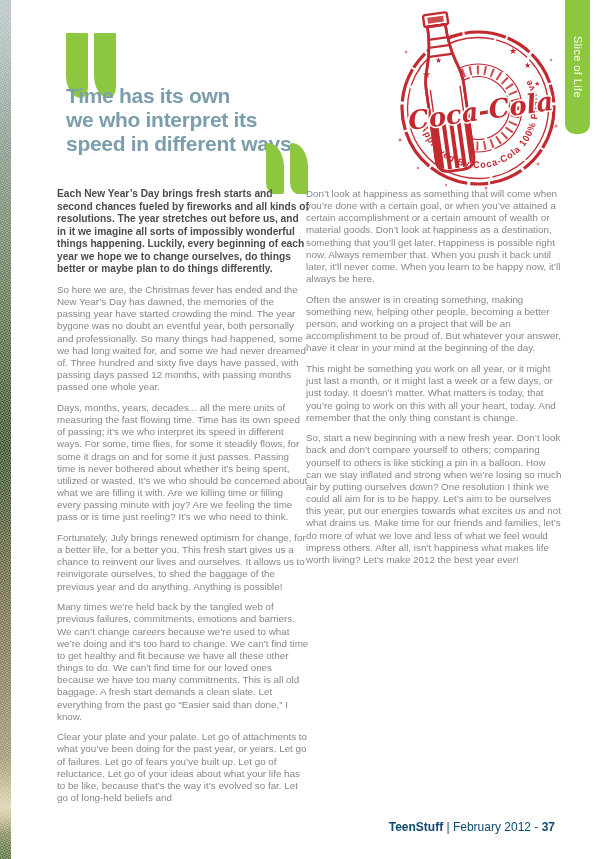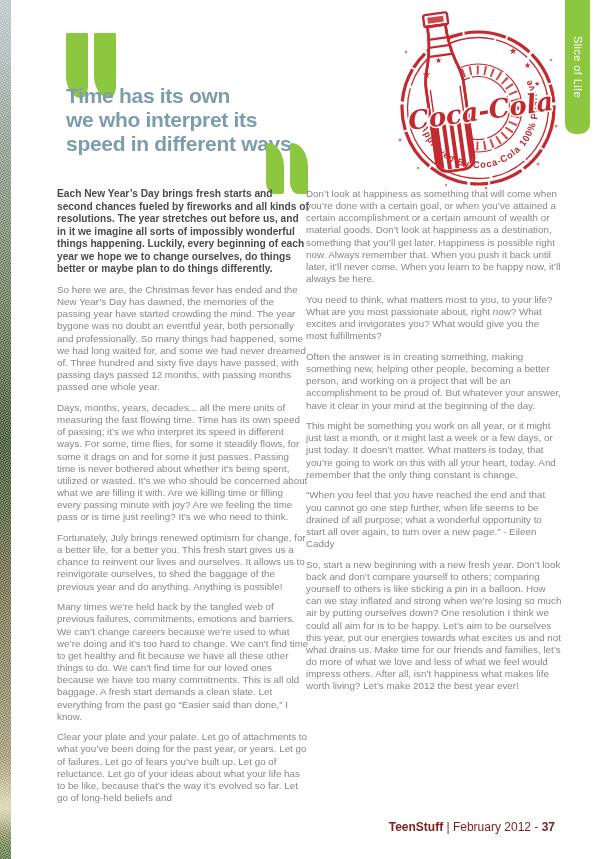--- a/index.html
+++ b/index.html
@@ -38,21 +38,21 @@
   
   .col{position:absolute;top:188px;font-size:9.8px;line-height:12.15px;color:#85878a;}
   .col-left{left:57px;width:252px;}
   .col-right{left:306px;width:256px;}
   .col p{margin:0 0 8.5px 0;}
   .col p.intro{font-weight:bold;color:#4a4b4d;font-size:10.2px;line-height:12.5px;}
   
   .stamp{position:absolute;left:388px;top:8px;width:178px;height:186px;}
   
   .footer{position:absolute;left:0;top:806px;width:555px;text-align:right;
-    font-size:12px;color:#7f1d1d;white-space:pre;}
+    font-size:12px;color:#0c4a6e;white-space:pre;}
   .footer .bold{font-weight:bold;}
 </style>
 </head>
 <body>
 
 <div class="page">
 
   <div class="photo-strip"></div>
 
   <div class="side-tab">
@@ -134,24 +134,22 @@
     <p class="intro">Each New Year’s Day brings fresh starts and second chances fueled by fireworks and all kinds of resolutions. The year stretches out before us, and in it we imagine all sorts of impossibly wonderful things happening. Luckily, every beginning of each year we hope we to change ourselves, do things better or maybe plan to do things differently.</p>
     <p>So here we are, the Christmas fever has ended and the New Year’s Day has dawned, the memories of the passing year have started crowding the mind. The year bygone was no doubt an eventful year, both personally and professionally. So many things had happened, some we had long waited for, and some we had never dreamed of. Three hundred and sixty five days have passed, with passing days passed 12 months, with passing months passed one whole year.</p>
     <p>Days, months, years, decades... all the mere units of measuring the fast flowing time. Time has its own speed of passing; it’s we who interpret its speed in different ways. For some, time flies, for some it steadily flows, for some it drags on and for some it just passes. Passing time is never bothered about whether it’s being spent, utilized or wasted. It’s we who should be concerned about what we are filling it with. Are we killing time or filling every passing minute with joy? Are we feeling the time pass or is time just reeling? It’s we who need to think.</p>
     <p>Fortunately, July brings renewed optimism for change, for a better life, for a better you. This fresh start gives us a chance to reinvent our lives and ourselves. It allows us to reinvigorate ourselves, to shed the baggage of the previous year and do anything. Anything is possible!</p>
     <p>Many times we’re held back by the tangled web of previous failures, commitments, emotions and barriers. We can’t change careers because we’re used to what we’re doing and it’s too hard to change. We can’t find time to get healthy and fit because we have all these other things to do. We can’t find time for our loved ones because we have too many commitments. This is all old baggage. A fresh start demands a clean slate. Let everything from the past go “Easier said than done,” I know.</p>
     <p>Clear your plate and your palate. Let go of attachments to what you’ve been doing for the past year, or years. Let go of failures. Let go of fears you’ve built up. Let go of reluctance. Let go of your ideas about what your life has to be like, because that’s the way it’s evolved so far. Let go of long-held beliefs and</p>
   </div>
 
   <div class="col col-right">
     <p>Don’t look at happiness as something that will come when you’re done with a certain goal, or when you’ve attained a certain accomplishment or a certain amount of wealth or material goods. Don’t look at happiness as a destination, something that you’ll get later. Happiness is possible right now. Always remember that. When you push it back until later, it’ll never come. When you learn to be happy now, it’ll always be here.</p>
-    <p>You need to think, what matters most to you, to your life? What are you most passionate about, right now? What excites and invigorates you? What would give you the most fulfillments?</p>
     <p>Often the answer is in creating something, making something new, helping other people, becoming a better person, and working on a project that will be an accomplishment to be proud of. But whatever your answer, have it clear in your mind at the beginning of the day.</p>
     <p>This might be something you work on all year, or it might just last a month, or it might last a week or a few days, or just today. It doesn’t matter. What matters is today, that you’re going to work on this with all your heart, today. And remember that the only thing constant is change.</p>
-    <p>“When you feel that you have reached the end and that you cannot go one step further, when life seems to be drained of all purpose; what a wonderful opportunity to start all over again, to turn over a new page.” - Eileen Caddy</p>
     <p>So, start a new beginning with a new fresh year. Don’t look back and don’t compare yourself to others; comparing yourself to others is like sticking a pin in a balloon. How can we stay inflated and strong when we’re losing so much air by putting ourselves down? One resolution I think we could all aim for is to be happy. Let’s aim to be ourselves this year, put our energies towards what excites us and not what drains us. Make time for our friends and families, let’s do more of what we love and less of what we feel would impress others. After all, isn’t happiness what makes life worth living? Let’s make 2012 the best year ever!</p>
   </div>
 
   <div class="footer">
     <span class="bold">TeenStuff</span><span> | February 2012 - </span><span class="bold">37</span>
   </div>
 
 </div>
 
 </body></html>

